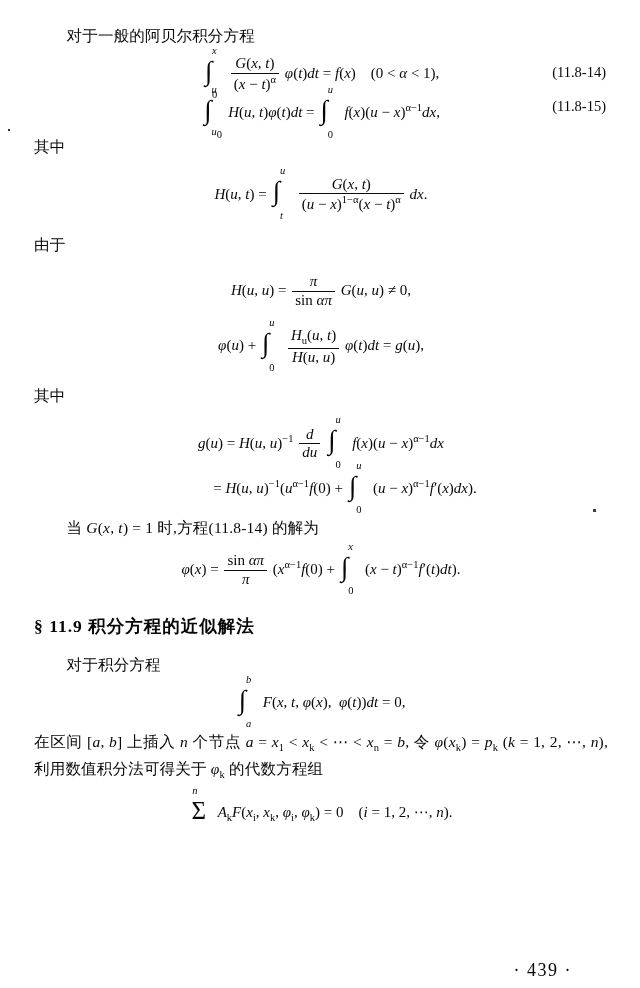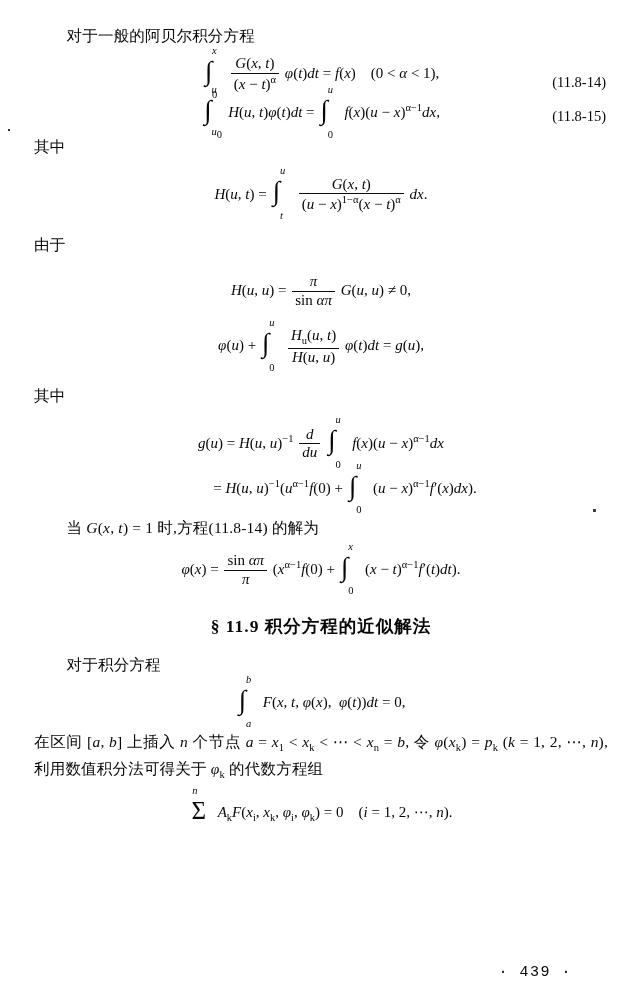--- a/index.html
+++ b/index.html
@@ -45,21 +45,21 @@
     margin: 7px 0 7px 0;
     font-size: 15px;
     font-family: "Liberation Serif", serif;
   }
   .eq .body {
     display: inline-block;
   }
   .eqno {
     position: absolute;
     right: 2px;
-    bottom: 2px;
+    bottom: 12px;
     font-size: 14.5px;
   }
   
   .it { font-style: italic; }
   .frac {
     display: inline-block;
     vertical-align: middle;
     text-align: center;
     margin: 0 2px;
     line-height: 1.18;
@@ -110,40 +110,38 @@
   }
   .sumlim {
     display: inline-block;
     position: relative;
     width: 2px;
     height: 1em;
     vertical-align: middle;
   }
   .sumlim .up { position: absolute; top: -14px; left: -14px; font-size: 10.5px; }
   h2.sec {
-    text-align: center;
     font-size: 17.5px;
     font-weight: bold;
     margin: 26px 0 14px 0;
     letter-spacing: 1px;
     font-family: "Liberation Serif", serif;
   }
   h3.sub {
     font-size: 16.5px;
     font-weight: normal;
     margin: 16px 0 8px 0;
     letter-spacing: 0.5px;
   }
   .pagenum {
     position: absolute;
     right: 36px;
     bottom: 16px;
-    font-size: 15px;
+    font-size: 18px;
     letter-spacing: 1.5px;
-    font-family: Liberation Mono, monospace;
   }
   .dot-left {
     position: absolute;
     left: 8px;
     top: 120px;
     width: 2px;
     height: 2px;
     background: #333;
   }
   .dot-right {

